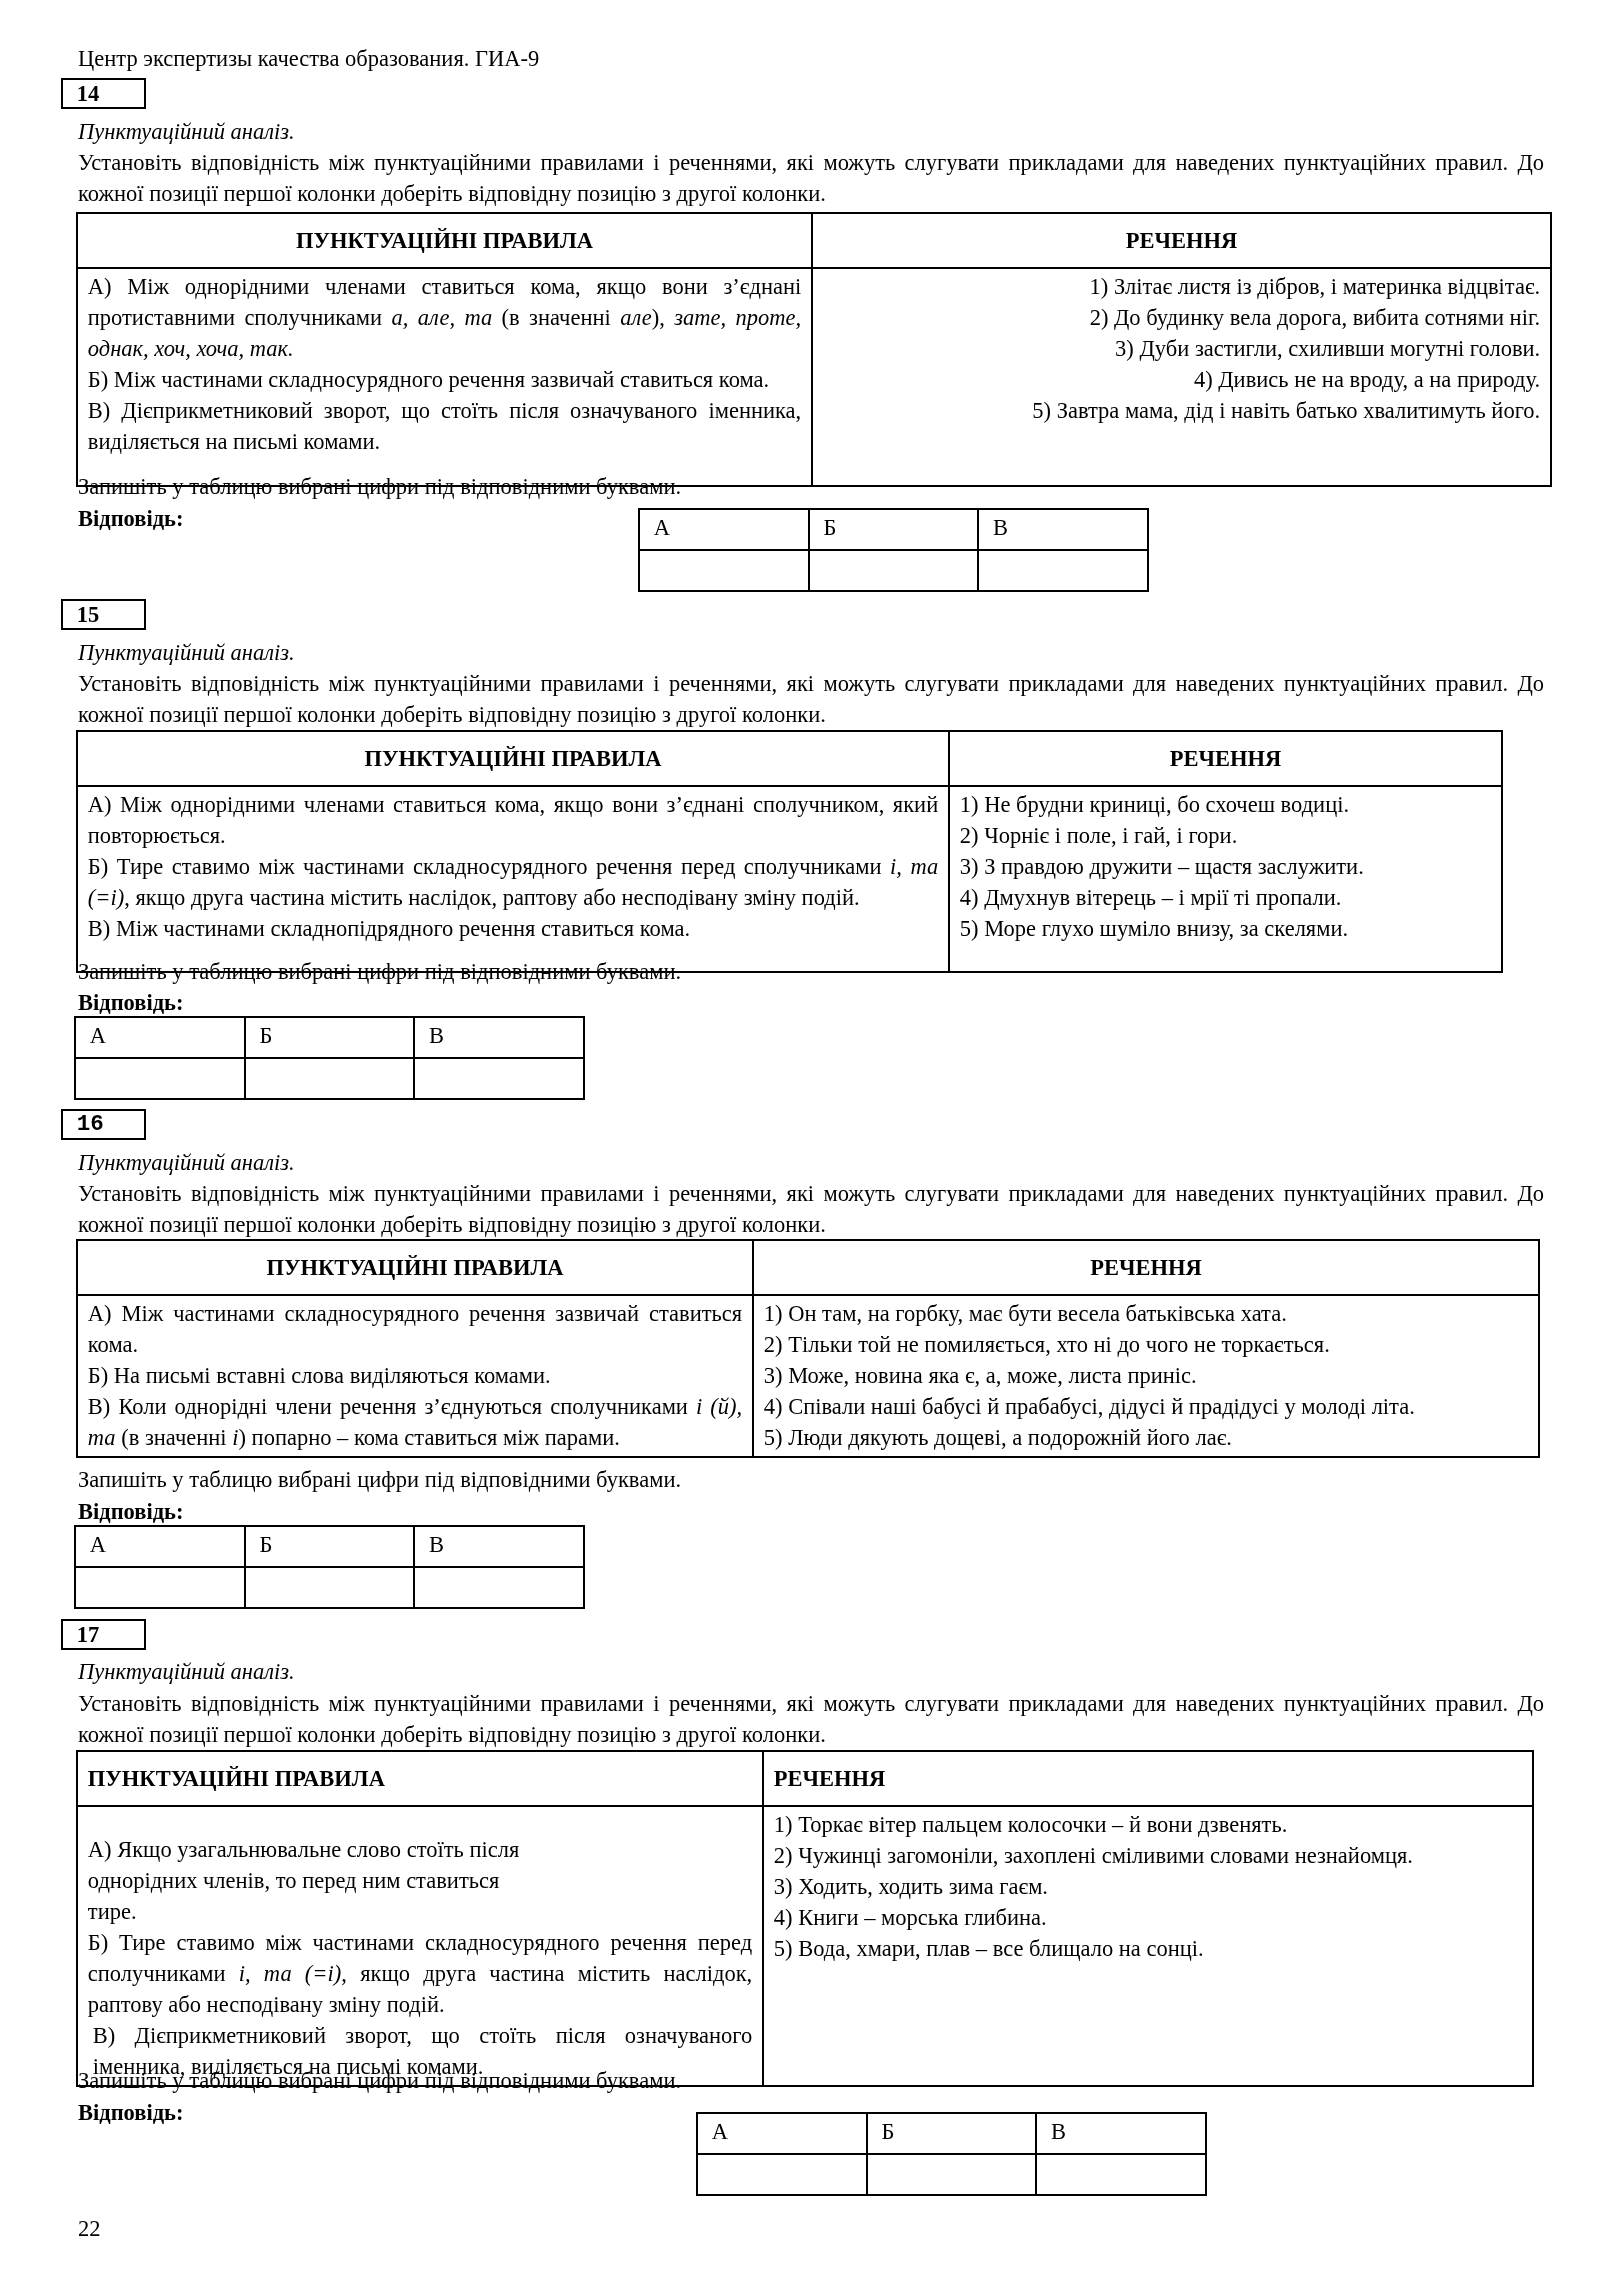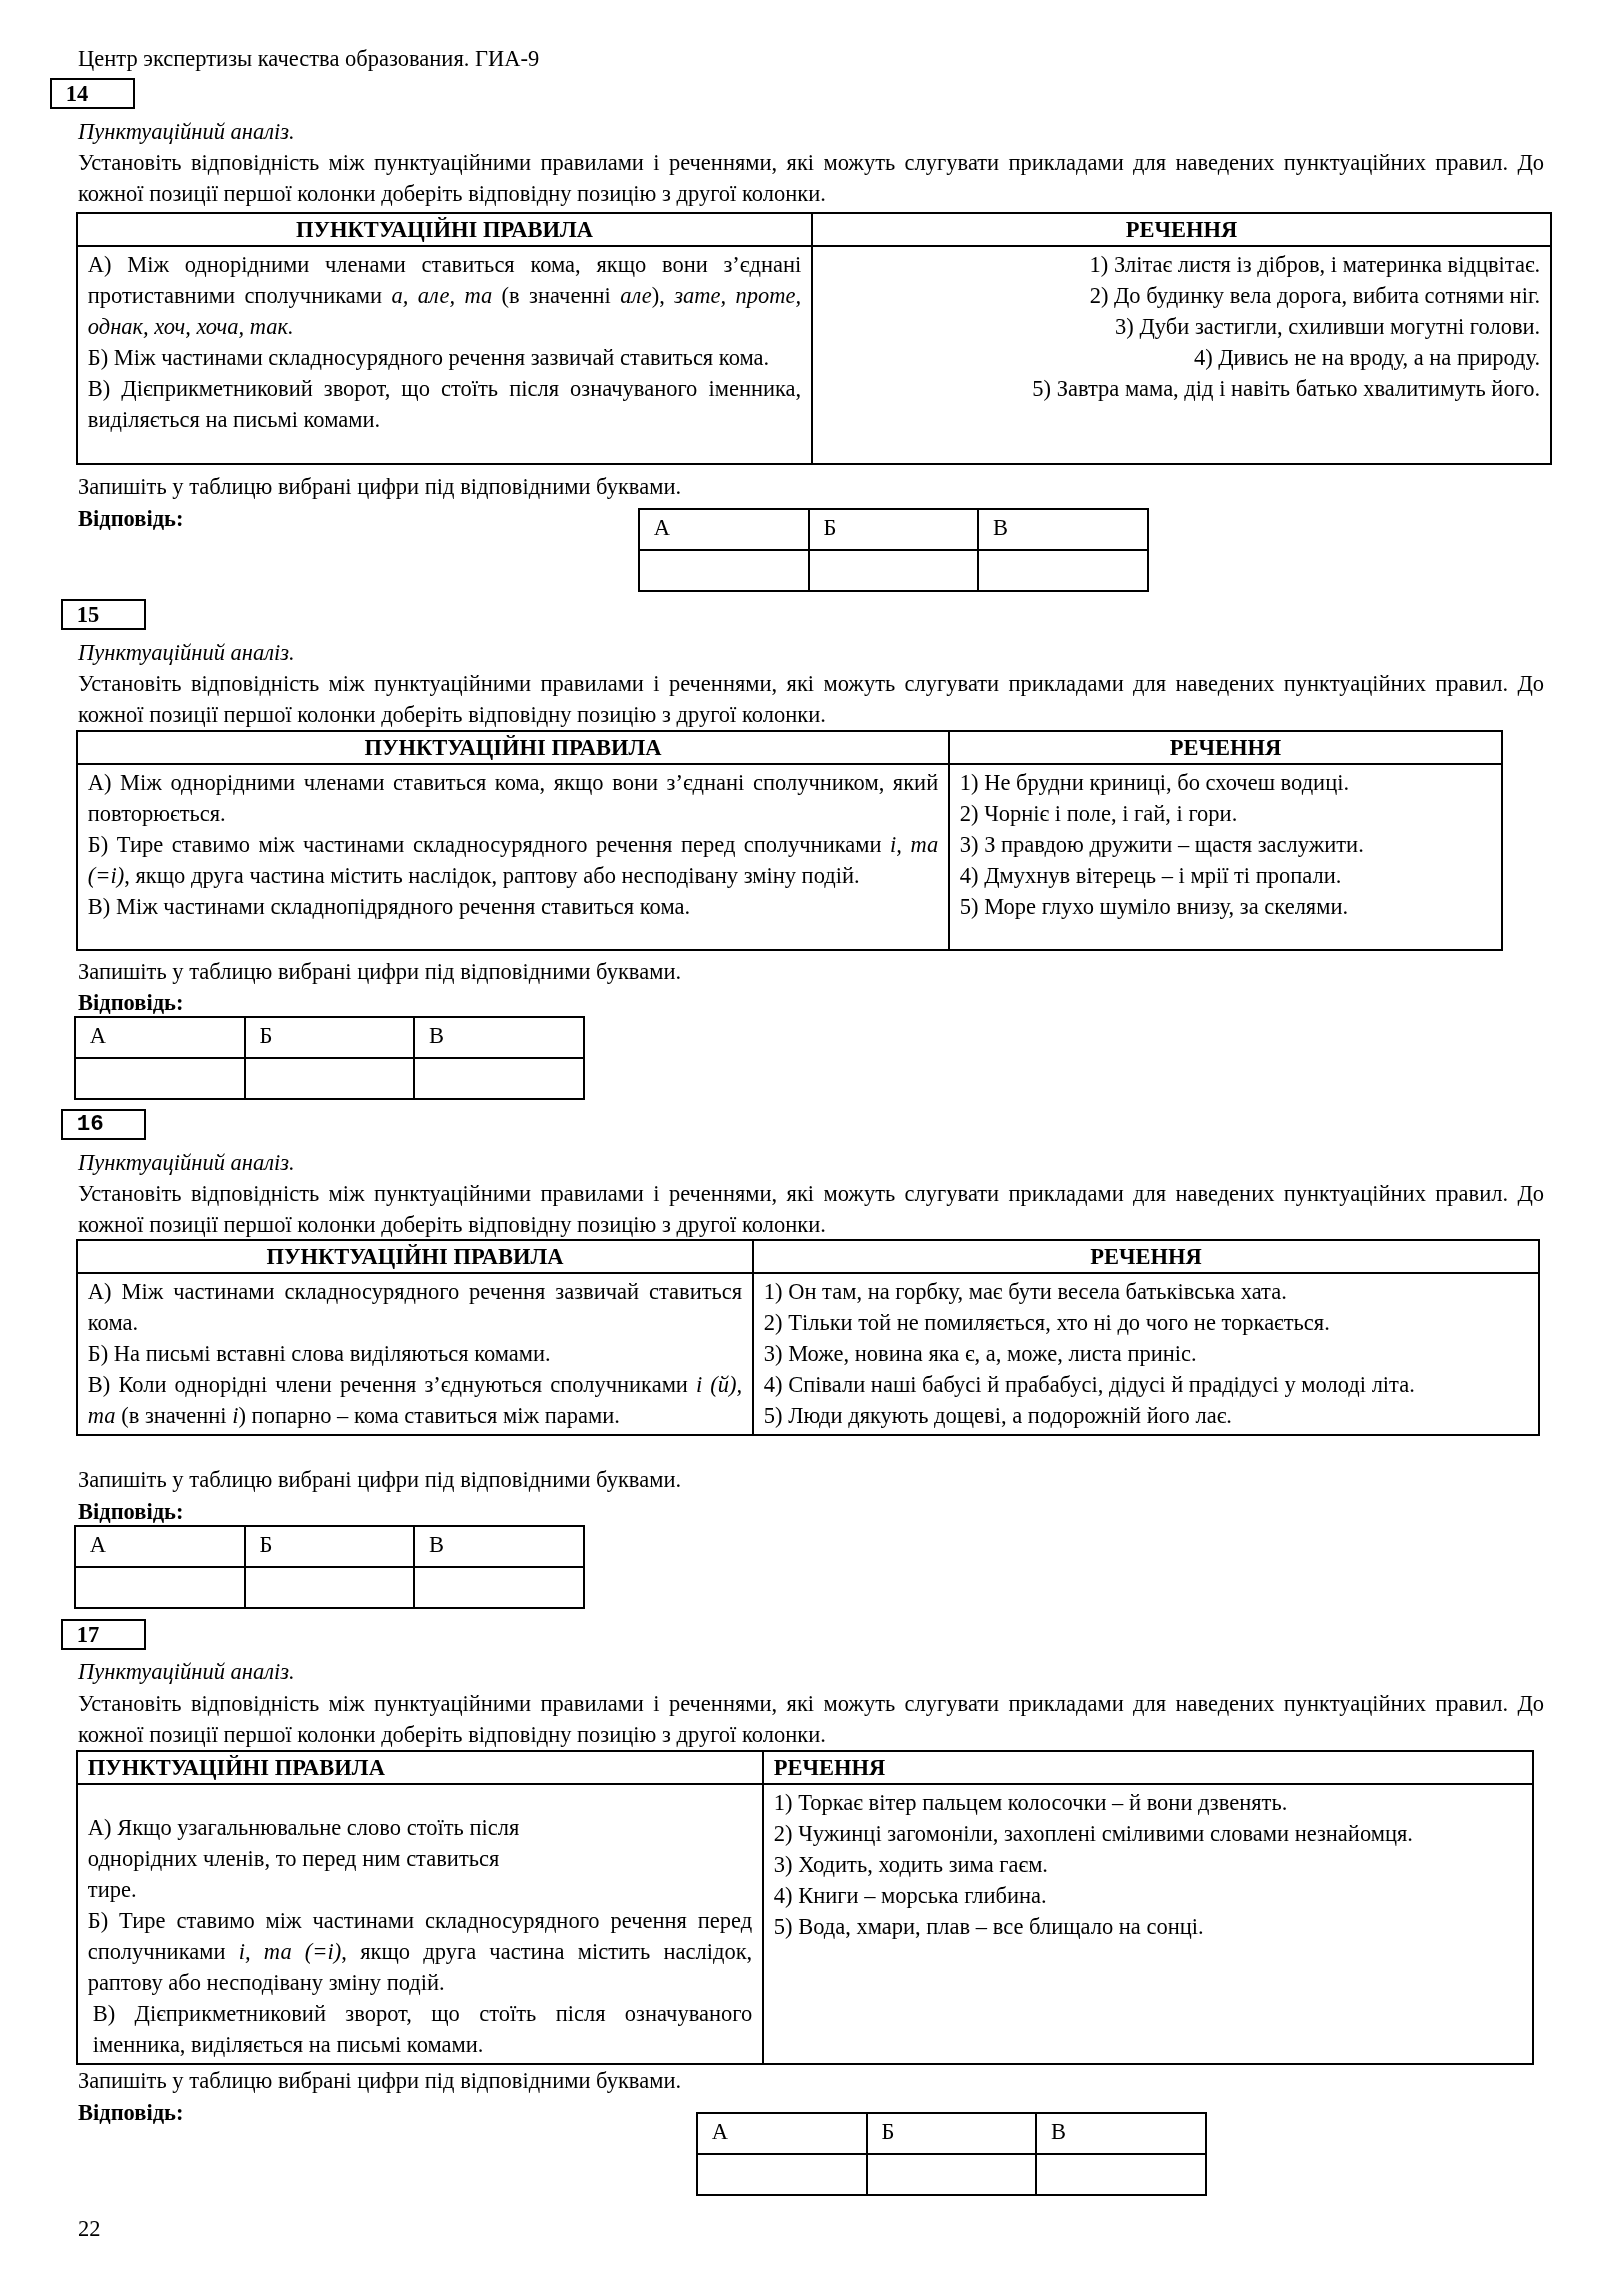--- a/index.html
+++ b/index.html
@@ -16,21 +16,21 @@
     padding-left: 13.7px; box-sizing: content-box;
   }
   .task-title { position: absolute; font-style: italic; font-weight: normal; }
   .instr { position: absolute; text-align: justify; text-align-last: left; }
   table.rules {
     position: absolute; border-collapse: collapse; border: 2.9px solid #000;
     table-layout: fixed;
   }
   table.rules th {
     font-weight: bold; text-align: center; border: 2.9px solid #000;
-    padding: 1px; height: 29px; line-height: 29px; font-size: 22.5px;
+    padding: 12px; height: 29px; line-height: 29px; font-size: 22.5px;
   }
   table.rules td {
     vertical-align: top; border-left: 2.9px solid #000; border-right: 2.9px solid #000;
     padding: 2px 9.8px 2px 9.8px; text-align: justify;
   }
   table.rules td p { margin: 0; }
   .note { position: absolute; }
   .answer-label { position: absolute; font-weight: bold; }
   table.ans {
     position: absolute; border-collapse: collapse; border: 2.9px solid #000;
@@ -41,21 +41,21 @@
     vertical-align: top; line-height: 35px;
   }
   .page-num { position: absolute; left: 78px; top: 2213px; }
   i { font-style: italic; }
 </style>
 </head>
 <body>
 
 <div class="abs header">Центр экспертизы качества образования. ГИА-9</div>
 
-<div class="num-box" style="left:50px; top:78px;font-family:Liberation Serif, serif;">14</div>
+<div class="num-box" style="left:61px; top:78px;font-family:Liberation Serif, serif;">14</div>
 <div class="task-title" style="left:78px; top:116px;">Пунктуаційний аналіз.</div>
 <div class="instr" style="left:78px; top:147px; width:1466px;">Установіть відповідність між пунктуаційними правилами і реченнями, які можуть слугувати прикладами для наведених пунктуаційних правил. До кожної позиції першої колонки доберіть відповідну позицію з другої колонки.</div>
 <table class="rules" style="left:76px; top:212px; width:1476px;">
   <colgroup>
       <col style="width:735px">
       <col>
     </colgroup>
   <tbody>
       <tr>
     <th>ПУНКТУАЦІЙНІ ПРАВИЛА</th>

